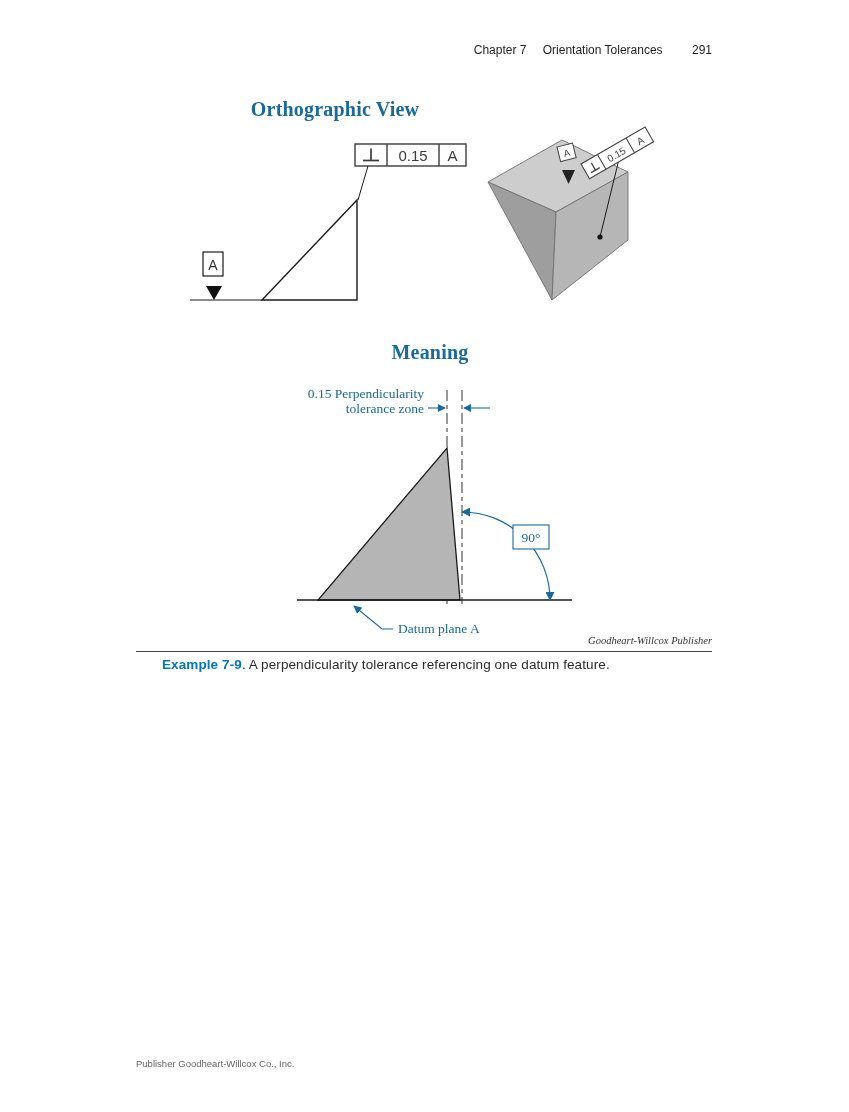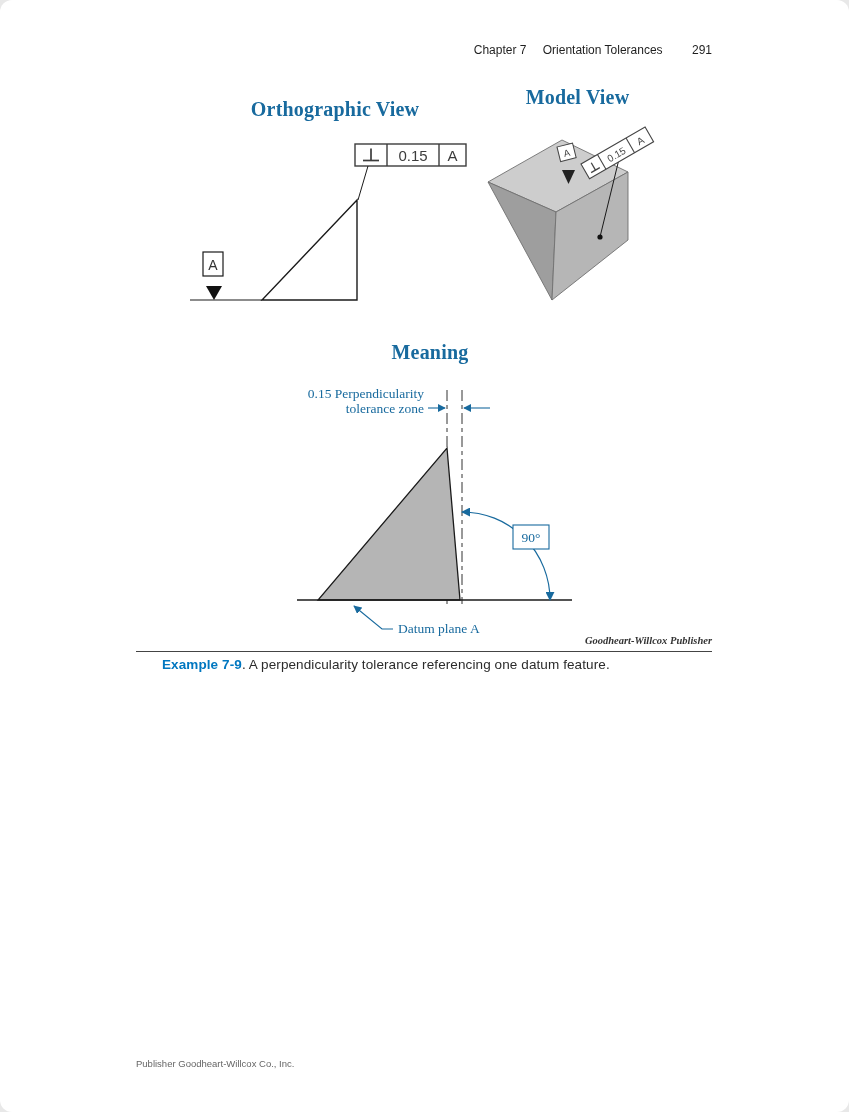--- a/index.html
+++ b/index.html
@@ -3,21 +3,20 @@
 <meta charset="utf-8">
 <style>
   html,body{margin:0;padding:0;background:#e8e8e8;}
   .page{
     position:relative;
     width:849px;height:1112px;
     background:#ffffff;
     margin:0 auto;
     font-family:"Liberation Sans",sans-serif;
     overflow:hidden;
-    border-radius:12px;
   }
   .running-head{
     position:absolute;top:43px;left:0;width:712px;
     text-align:right;font-size:12px;color:#1f1f1f;
   }
   .running-head .sec{margin-left:13px;}
   .running-head .pg{margin-left:26px;}
   .view-title{
     position:absolute;
     font-family:"Liberation Serif",serif;
@@ -27,21 +26,21 @@
   .title-ortho{left:180px;top:98px;width:310px;}
   .title-model{left:455px;top:86px;width:245px;}
   .title-meaning{left:315px;top:341px;width:230px;}
   svg{position:absolute;overflow:visible;}
   .svg-ortho{left:140px;top:130px;}
   .svg-model{left:460px;top:112px;}
   .svg-meaning{left:285px;top:382px;}
   .credit{
     position:absolute;right:137px;top:635px;
     font-family:"Liberation Serif",serif;font-style:italic;
-    font-size:10.5px;color:#333;font-weight:bold;
+    font-size:10.5px;color:#333;
   }
   .caption-rule{
     position:absolute;left:136px;top:651px;width:576px;height:0;
     border-top:1.2px solid #444;
   }
   .caption{
     position:absolute;left:136px;top:657px;width:600px;
     font-size:13.5px;color:#2b2b2b;letter-spacing:.1px;padding-left:26px;
   }
   .caption .cap-label{color:#0077c0;font-weight:bold;}
@@ -57,21 +56,20 @@
 
 <div class="page">
 
   <div class="running-head">
     <span>Chapter 7</span>
     <span class="sec">Orientation Tolerances</span>
     <span class="pg">291</span>
   </div>
 
   <div class="view-title title-ortho">Orthographic View</div>
-  <div class="view-title title-model">Model View</div>
   <div class="view-title title-meaning">Meaning</div>
 
   <svg class="svg-ortho" width="340" height="185" viewBox="0 0 340 185">
 
     <g>
       <rect x="215" y="14" width="111" height="22" fill="#fff" stroke="#3c3c3c" stroke-width="1.4"></rect>
       <line x1="247" y1="14" x2="247" y2="36" stroke="#3c3c3c" stroke-width="1.4"></line>
       <line x1="299" y1="14" x2="299" y2="36" stroke="#3c3c3c" stroke-width="1.4"></line>
       <g>
         <line x1="231" y1="18.5" x2="231" y2="30.5" stroke="#3c3c3c" stroke-width="1.7"></line>

